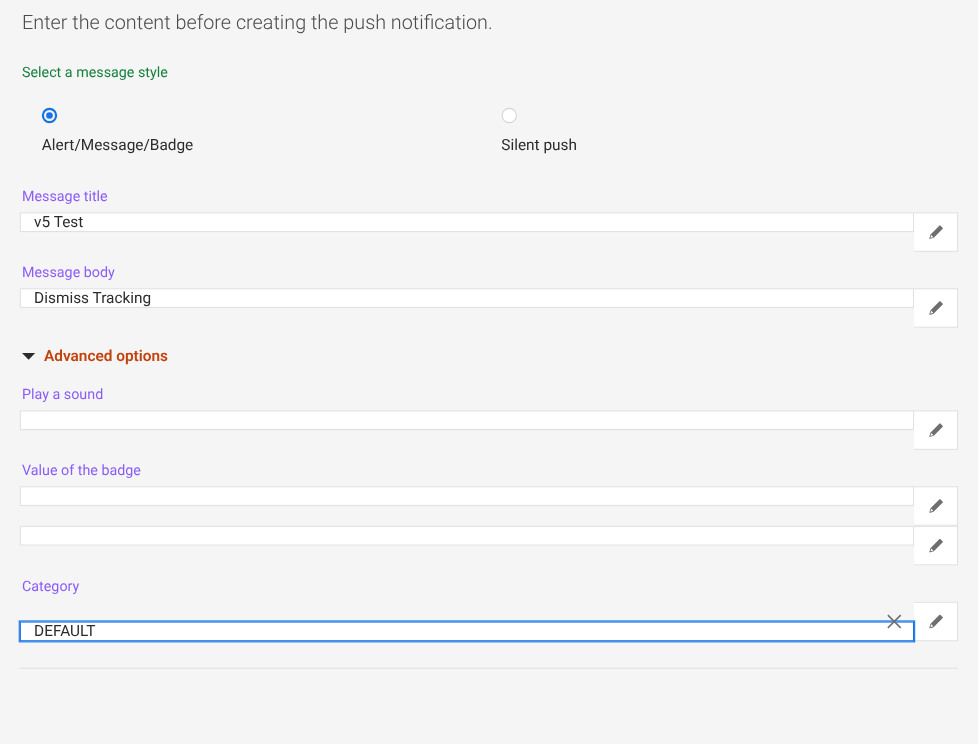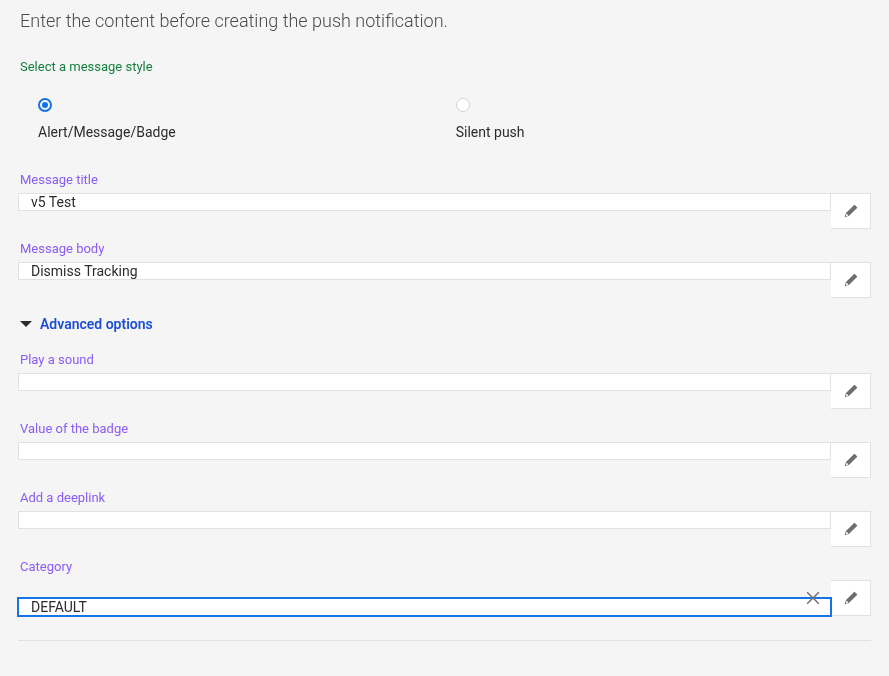--- a/index.html
+++ b/index.html
@@ -137,21 +137,21 @@
     .advanced-header .chevron {
       width: 12px;
       height: 12px;
       display: flex;
       align-items: center;
       justify-content: center;
     }
     .advanced-title {
       font-weight: 600;
       font-size: 14px;
-      color: #1d4ed8;
+      color: #c2410c;
     }
     .container {
       padding: 0 18px;
     }
     .divider {
       border: none;
       border-top: 1px solid #e1e1e1;
       margin-top: 24px;
     }
   </style>
@@ -216,21 +216,20 @@
   <div class="field-label">Value of the badge</div>
   <div class="field-row">
     <input class="field-input" type="text" value="" style="">
     <div class="edit-btn">
       <svg viewBox="0 0 36 36" fill="currentColor">
           <path d="M33.567 8.2L27.8 2.432a1.215 1.215 0 0 0-.866-.353H26.9a1.371 1.371 0 0 0-.927.406L5.084 23.372a.99.99 0 0 0-.251.422L2.055 33.1c-.114.377.459.851.783.851a.251.251 0 0 0 .062-.007c.276-.063 7.866-2.344 9.311-2.778a.972.972 0 0 0 .414-.249l20.888-20.889a1.372 1.372 0 0 0 .4-.883 1.221 1.221 0 0 0-.346-.945zM11.4 29.316c-2.161.649-4.862 1.465-6.729 2.022l2.009-6.73z"></path>
         </svg>
     </div>
   </div>
 
-  <div class="field-label">Add a deeplink</div>
   <div class="field-row">
     <input class="field-input" type="text" value="" style="">
     <div class="edit-btn">
       <svg viewBox="0 0 36 36" fill="currentColor">
           <path d="M33.567 8.2L27.8 2.432a1.215 1.215 0 0 0-.866-.353H26.9a1.371 1.371 0 0 0-.927.406L5.084 23.372a.99.99 0 0 0-.251.422L2.055 33.1c-.114.377.459.851.783.851a.251.251 0 0 0 .062-.007c.276-.063 7.866-2.344 9.311-2.778a.972.972 0 0 0 .414-.249l20.888-20.889a1.372 1.372 0 0 0 .4-.883 1.221 1.221 0 0 0-.346-.945zM11.4 29.316c-2.161.649-4.862 1.465-6.729 2.022l2.009-6.73z"></path>
         </svg>
     </div>
   </div>
 
   <div class="field-label">Category</div>

